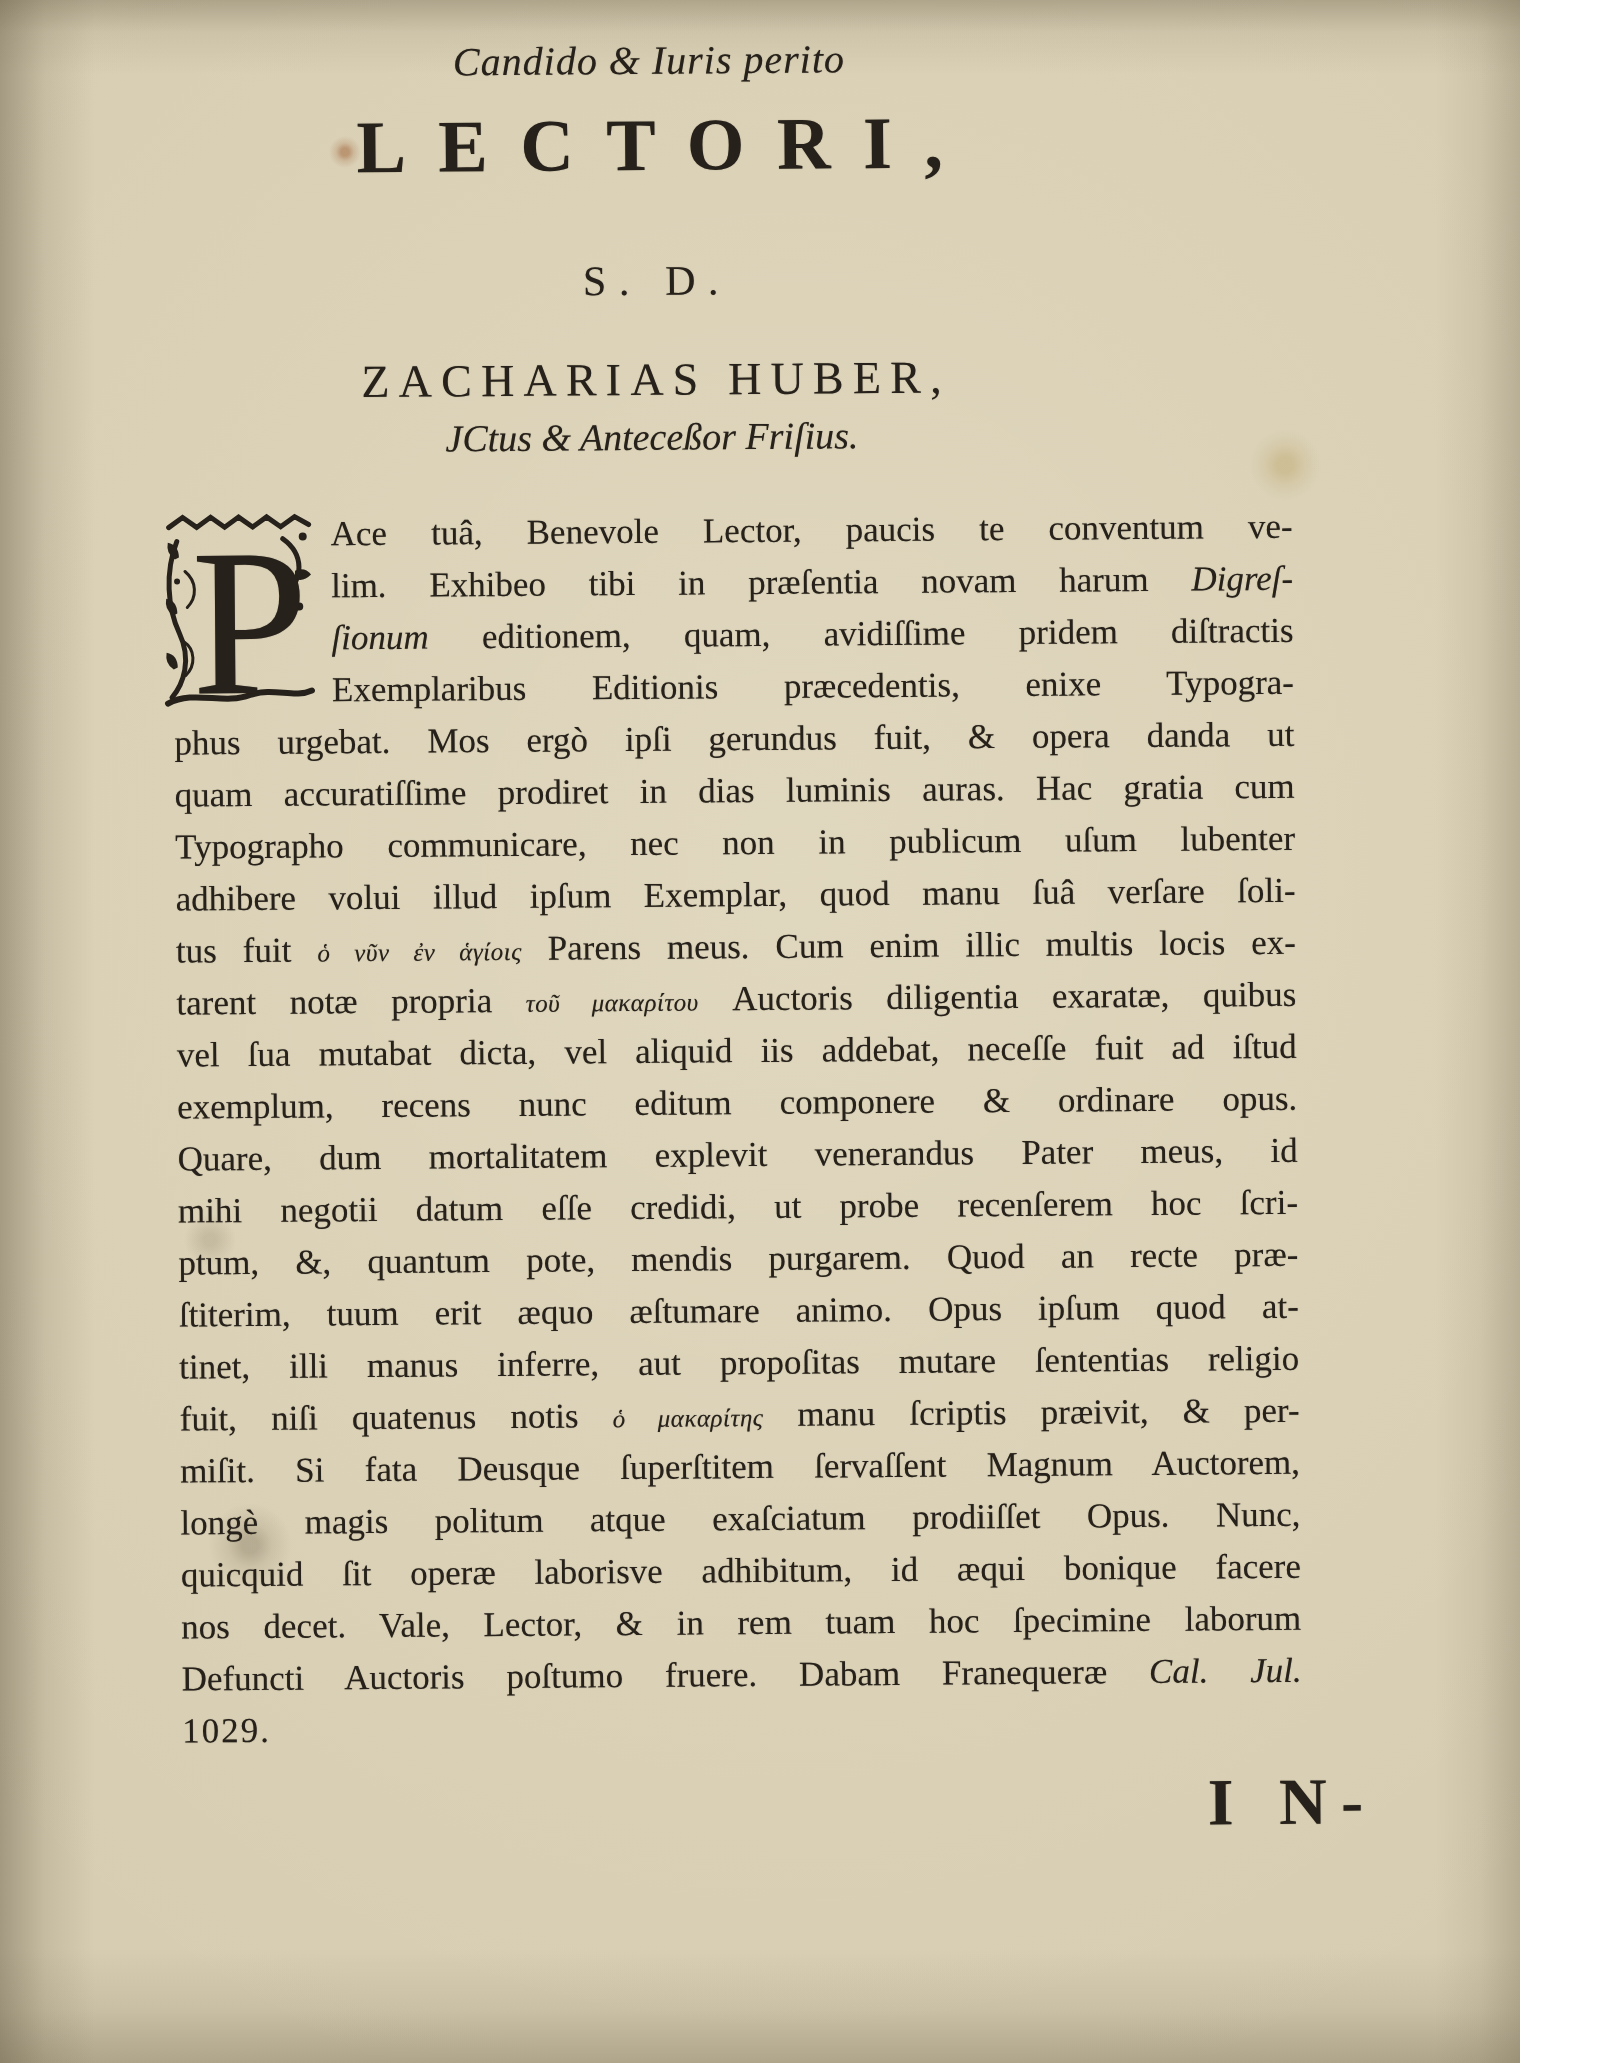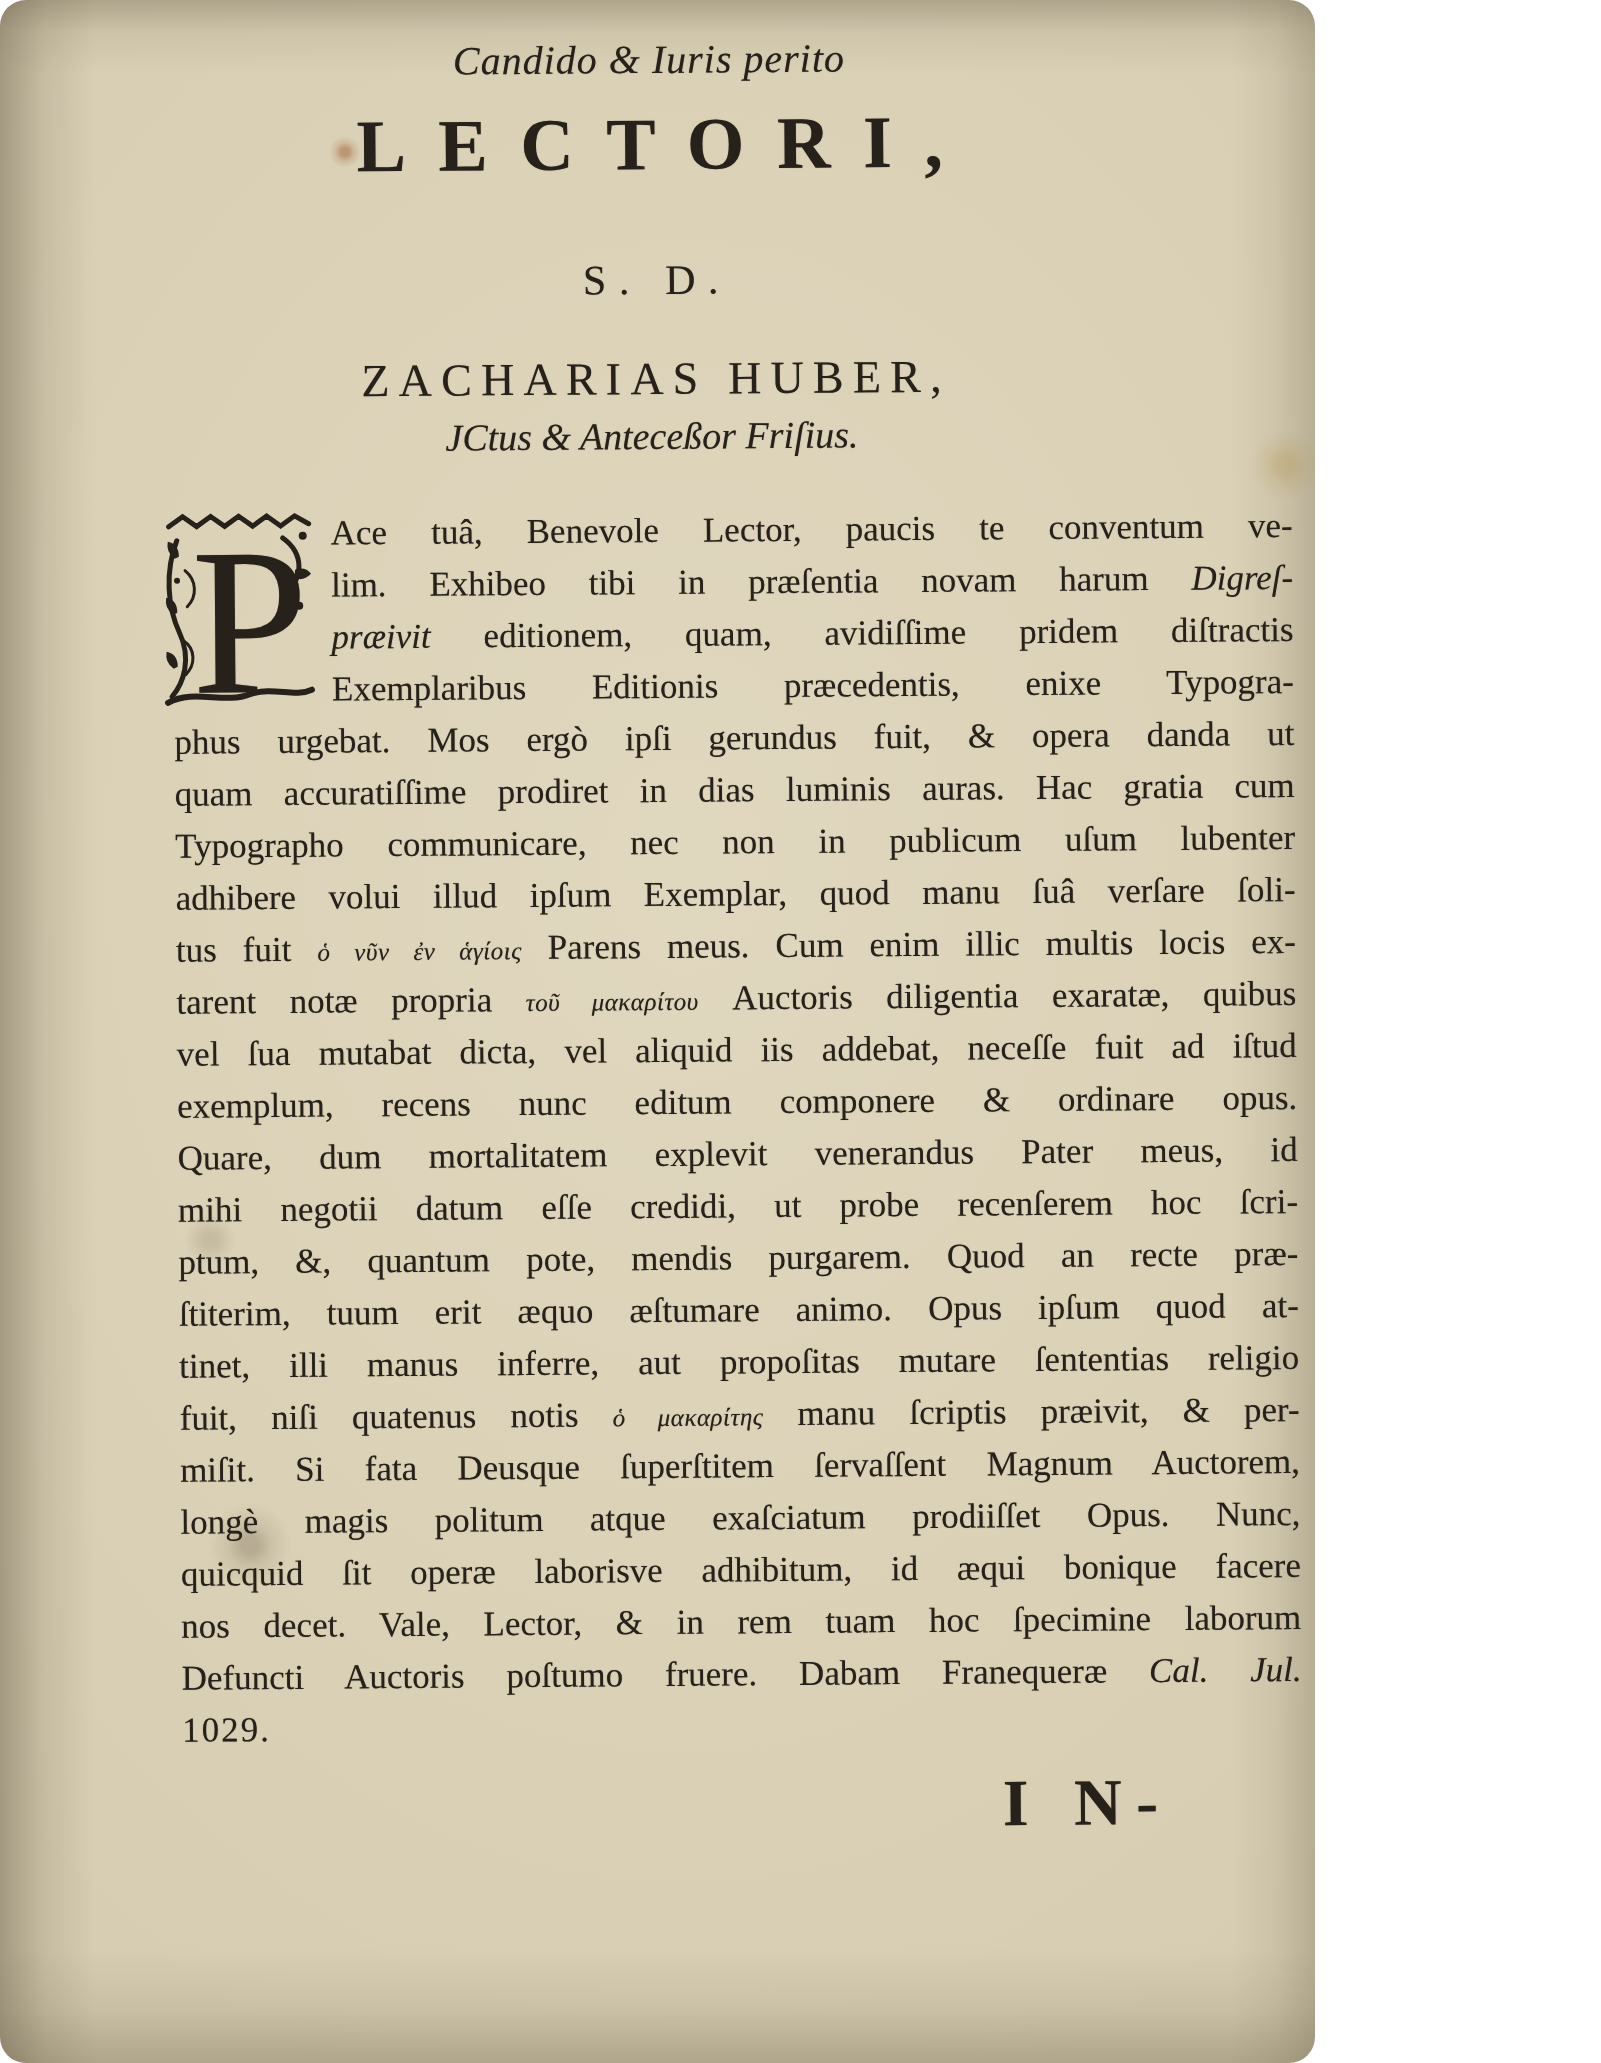--- a/index.html
+++ b/index.html
@@ -1,34 +1,33 @@
 <!DOCTYPE html>
 <html style="--paper: #d7cdb2; --ink: #26211a;"><head>
 <meta charset="utf-8">
 <style>
   :root { --paper:#d7cdb2; --ink:#26211a; }
   * { margin:0; padding:0; box-sizing:border-box; }
   html,body { width:1601px; height:2063px; }
   body { font-family:"Liberation Serif", serif; }
 
   .page {
-    position:relative; width:1315px; height:2063px; overflow:hidden;
+    position:relative; width:1520px; height:2063px; overflow:hidden;
     background-color: var(--paper, #d7cdb2);
     background-image:
       radial-gradient(circle at 345px 152px, rgba(150,80,35,0.45) 0 4px, rgba(150,80,35,0.18) 9px, transparent 16px),
       radial-gradient(circle at 1285px 465px, rgba(170,140,60,0.28) 0 8px, rgba(170,140,60,0.12) 20px, transparent 36px),
       radial-gradient(circle at 250px 1545px, rgba(100,88,64,0.30) 0 8px, rgba(100,88,64,0.12) 22px, transparent 42px),
       radial-gradient(circle at 210px 1240px, rgba(100,88,64,0.18) 0 6px, transparent 26px),
       linear-gradient(90deg, rgba(92,82,60,0.42), rgba(92,82,60,0.14) 45px, transparent 95px),
       linear-gradient(270deg, rgba(108,98,74,0.30), rgba(108,98,74,0.10) 40px, transparent 85px),
       linear-gradient(180deg, rgba(98,88,64,0.36), rgba(98,88,64,0.10) 32px, transparent 75px),
       linear-gradient(0deg, rgba(104,94,68,0.36), rgba(104,94,68,0.12) 55px, transparent 115px),
       radial-gradient(ellipse 120% 100% at 52% 42%, rgba(255,252,235,0.22), transparent 65%),
       radial-gradient(ellipse 140% 120% at 50% 50%, transparent 55%, rgba(92,82,58,0.24) 100%);
-    border-radius: 26px;
   }
 
   .content {
     position:absolute; inset:0;
     transform: rotate(-0.45deg);
     transform-origin: 50% 40%;
     color: var(--ink, #26211a);
     text-shadow: 0 0 1px rgba(45,35,22,0.45);
   }
 
@@ -88,21 +87,21 @@
             <circle cx="140" cy="26" r="4"></circle>
             <circle cx="136" cy="96" r="4"></circle>
             <circle cx="14" cy="70" r="3"></circle>
           </g>
           <text x="28" y="182" font-size="210" font-family="Liberation Serif, serif" fill="#26211a">P</text>
         </svg>
       </div>
 
     <div class="line indent"><span class="seg-r">Ace tuâ, Benevole Lector, paucis te conventum ve-</span></div>
         <div class="line indent"><span class="seg-r">lim. Exhibeo tibi in præſentia novam harum </span><span class="seg-i">Digreſ-</span></div>
-        <div class="line indent"><span class="seg-i">præivit</span><span class="seg-r"> editionem, quam, avidiſſime pridem diſtractis</span></div>
+        <div class="line indent"><span class="seg-i">ſionum</span><span class="seg-r"> editionem, quam, avidiſſime pridem diſtractis</span></div>
         <div class="line indent"><span class="seg-r">Exemplaribus Editionis præcedentis, enixe Typogra-</span></div>
         <div class="line"><span class="seg-r">phus urgebat. Mos ergò ipſi gerundus fuit, &amp; opera danda ut</span></div>
         <div class="line"><span class="seg-r">quam accuratiſſime prodiret in dias luminis auras. Hac gratia cum</span></div>
         <div class="line"><span class="seg-r">Typographo communicare, nec non in publicum uſum lubenter</span></div>
         <div class="line"><span class="seg-r">adhibere volui illud ipſum Exemplar, quod manu ſuâ verſare ſoli-</span></div>
         <div class="line"><span class="seg-r">tus fuit </span><span class="seg-g">ὁ νῦν ἐν ἁγίοις</span><span class="seg-r"> Parens meus. Cum enim illic multis locis ex-</span></div>
         <div class="line"><span class="seg-r">tarent notæ propria </span><span class="seg-g">τοῦ μακαρίτου</span><span class="seg-r"> Auctoris diligentia exaratæ, quibus</span></div>
         <div class="line"><span class="seg-r">vel ſua mutabat dicta, vel aliquid iis addebat, neceſſe fuit ad iſtud</span></div>
         <div class="line"><span class="seg-r">exemplum, recens nunc editum componere &amp; ordinare opus.</span></div>
         <div class="line"><span class="seg-r">Quare, dum mortalitatem explevit venerandus Pater meus, id</span></div>

